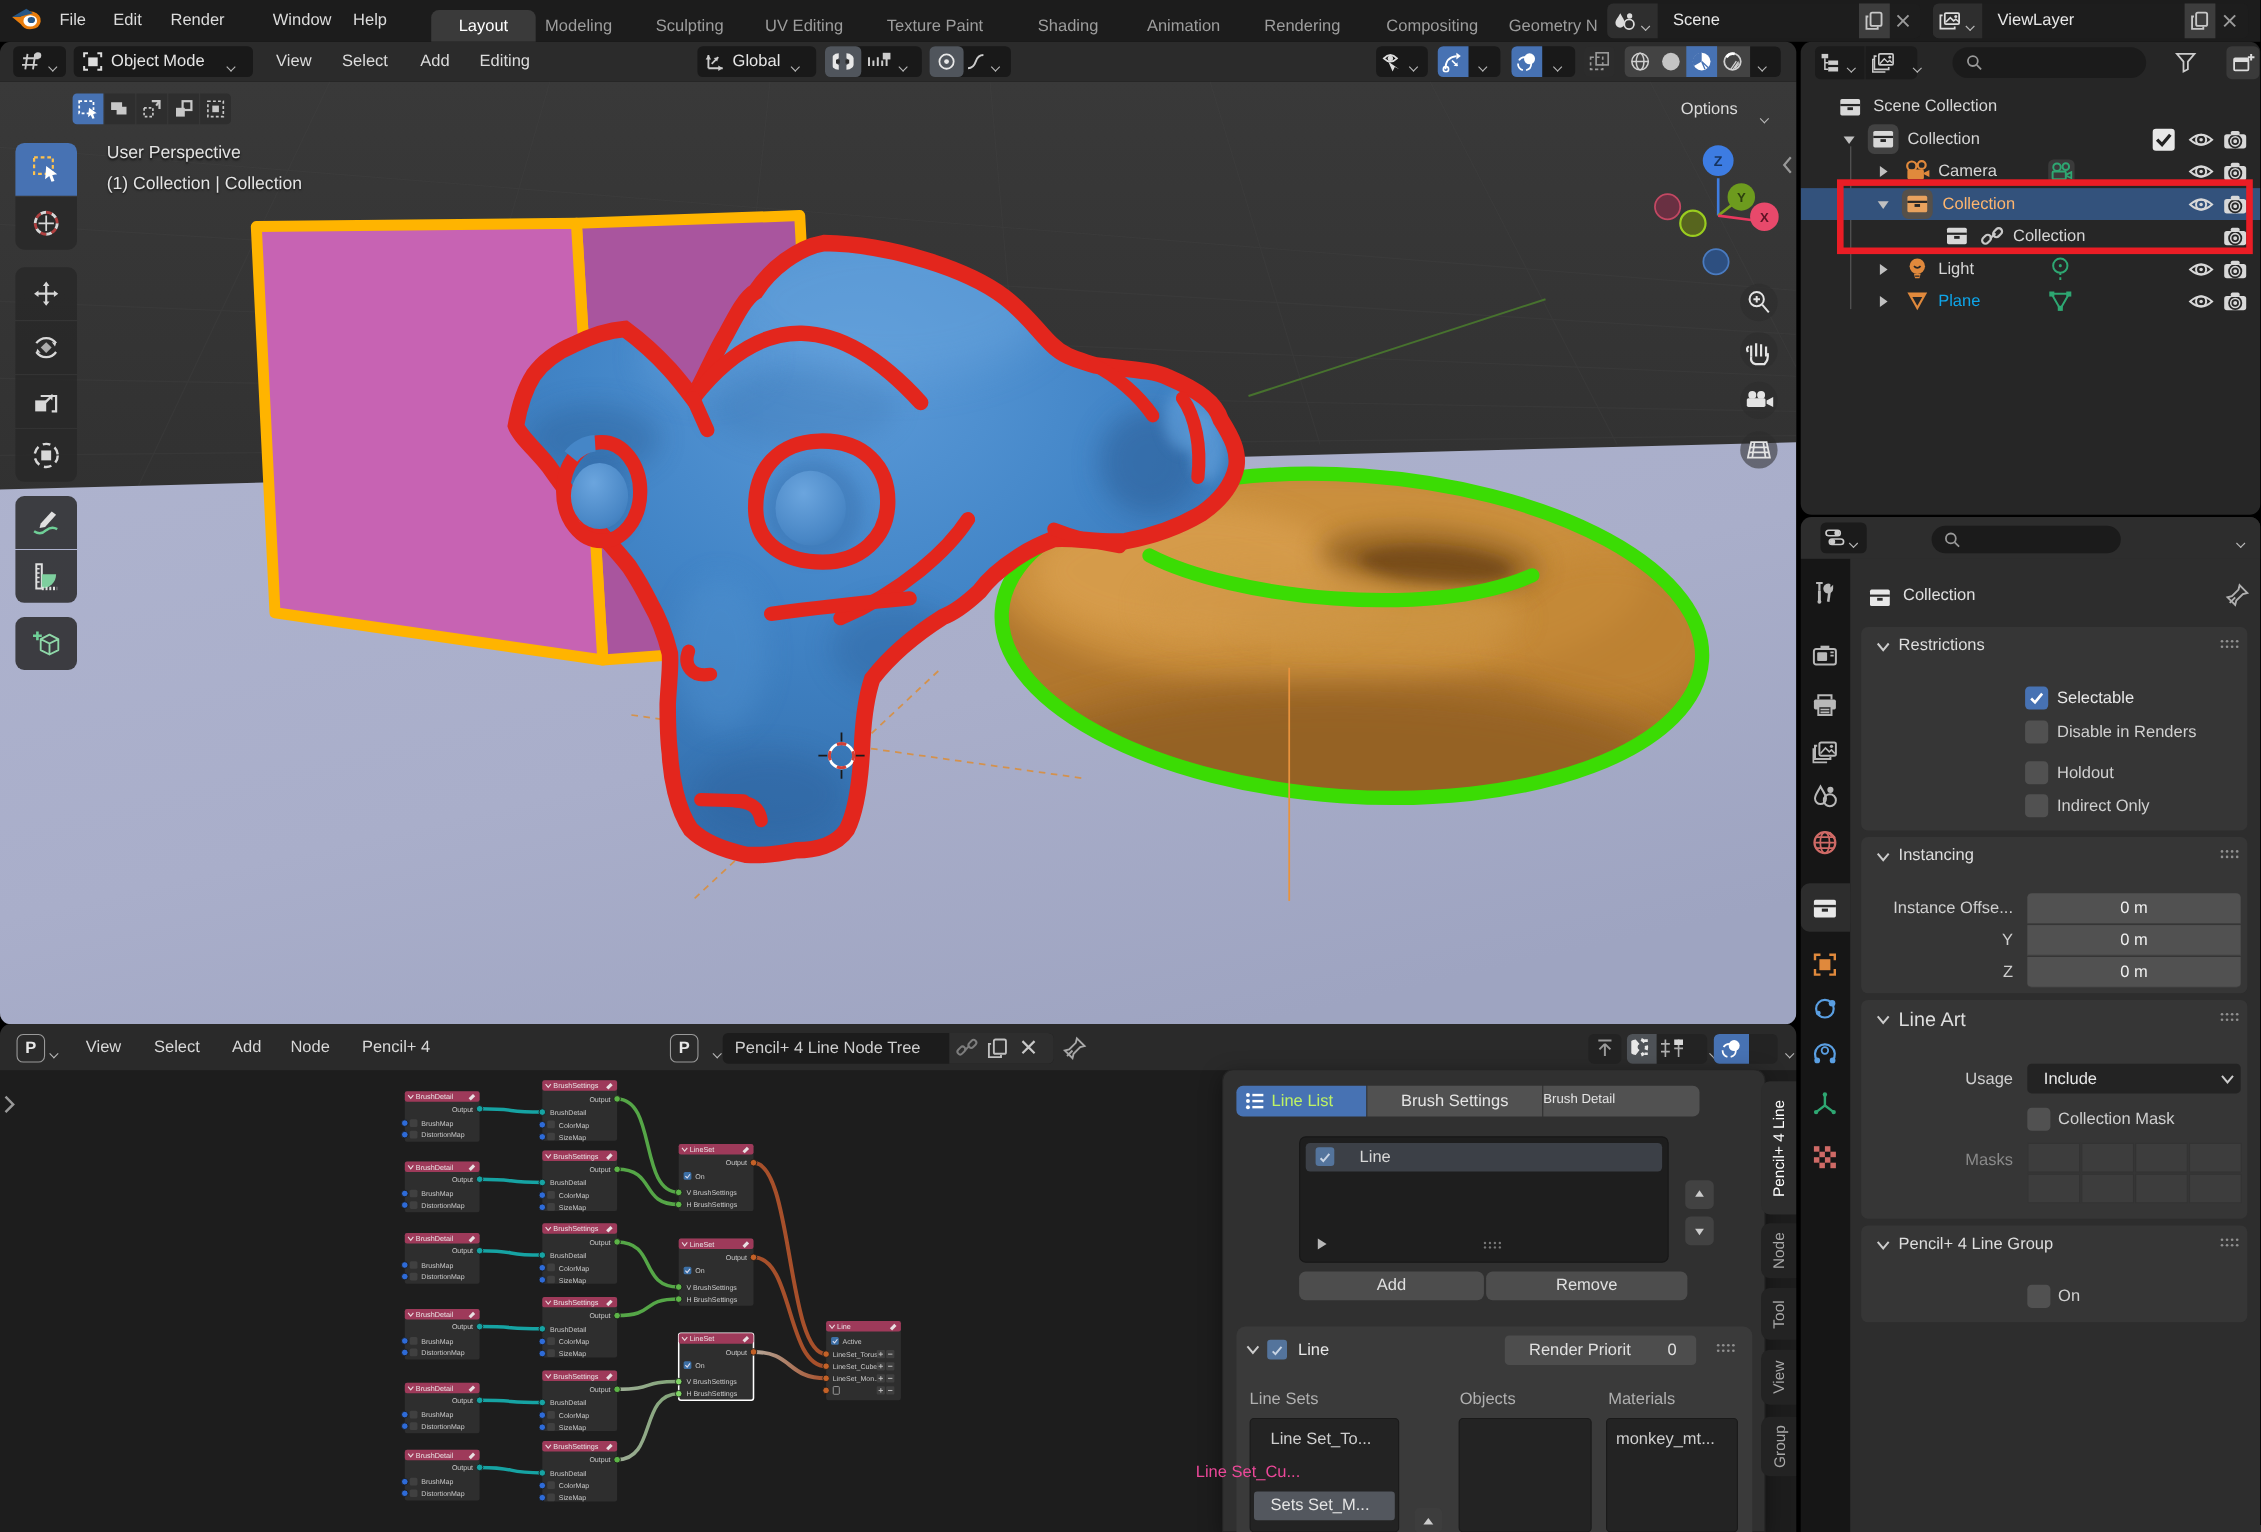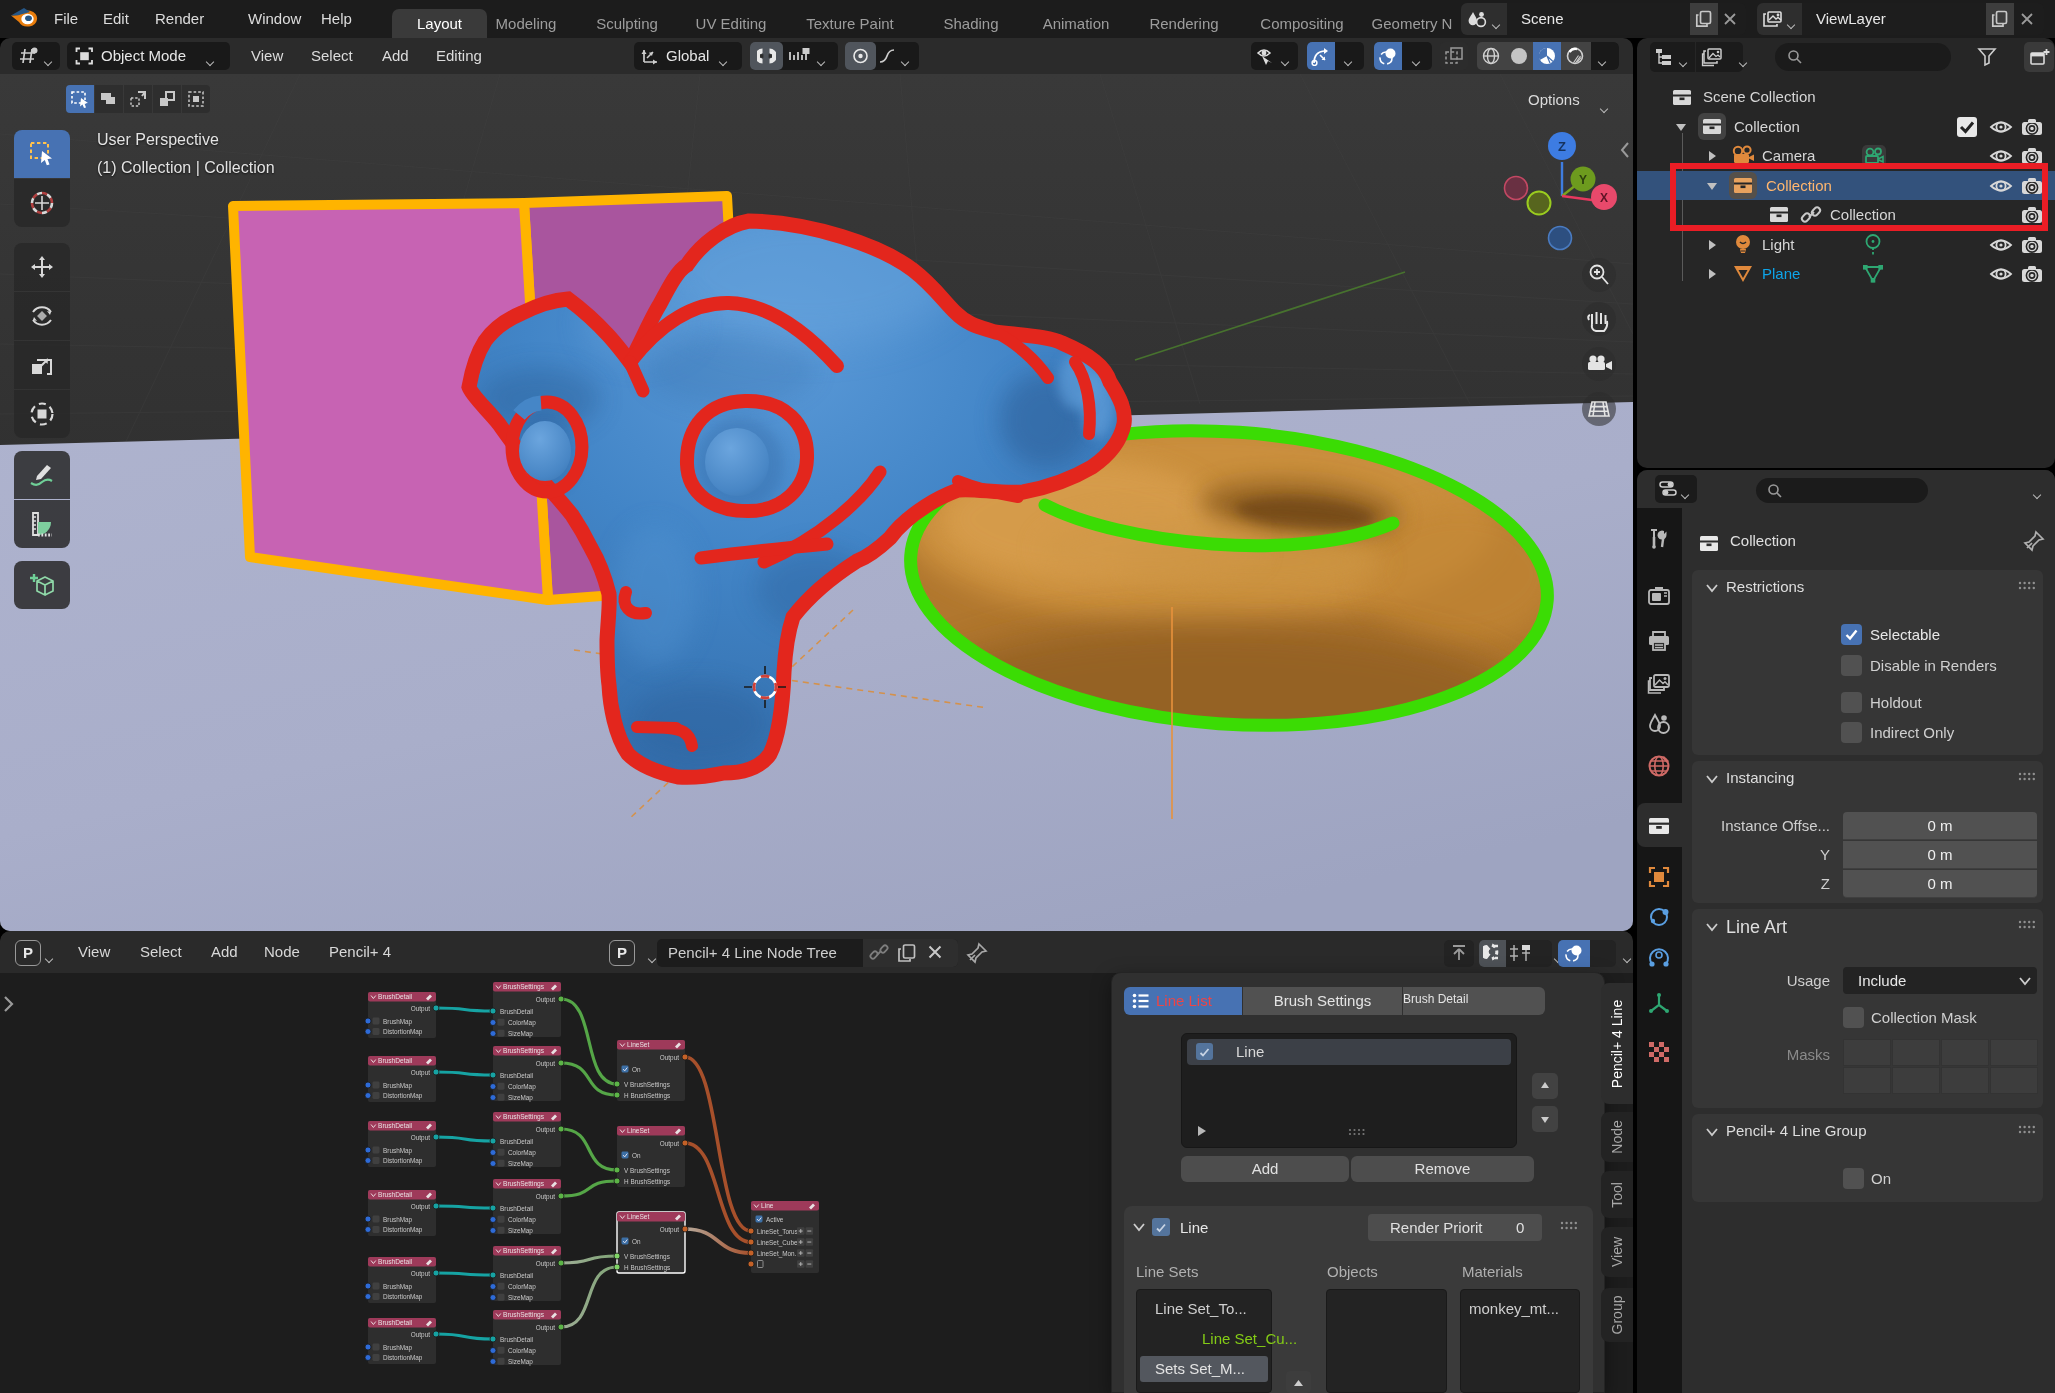--- a/index.html
+++ b/index.html
@@ -1061,21 +1061,21 @@
       <svg class="abs" style="left:1132px;top:62px" width="18" height="16" viewBox="0 0 18 16">
         <g fill="#fff">
           <circle cx="2.5" cy="2.5" r="1.8"></circle>
           <circle cx="2.5" cy="8" r="1.8"></circle>
           <circle cx="2.5" cy="13.5" r="1.8"></circle>
           <rect x="6.5" y="1.4" width="10" height="2.2"></rect>
           <rect x="6.5" y="6.9" width="10" height="2.2"></rect>
           <rect x="6.5" y="12.4" width="10" height="2.2"></rect>
         </g>
       </svg>
-      <span class="abs" style="left:1156px;top:61px;font-size:15px;color:#ef4444">Line List</span>
+      <span class="abs" style="left:1156px;top:61px;font-size:15px;color:#bef264">Line List</span>
       <span class="abs" style="left:1243px;top:61px;width:159px;text-align:center;font-size:15px;color:#e4e4e4">Brush Settings</span>
       <span class="abs" style="left:1403px;top:61px;width:142px;font-size:12px;color:#e4e4e4">Brush Detail</span>
       <div class="abs" style="left:1181px;top:102px;width:336px;height:115px;background:#1e1e1e;border:1px solid #171717;border-radius:6px"></div>
       <div class="abs" style="left:1187px;top:108px;width:324px;height:26px;background:#3c4047;border-radius:4px"></div>
       <div class="abs" style="left:1196px;top:112px;width:17px;height:17px;background:#54749c;border-radius:3px"></div>
       <svg class="abs" style="left:1198px;top:115px" width="13" height="13" viewBox="0 0 13 13">
         <path d="M2.5 7 L5 9.5 L10.5 3" fill="none" stroke="#c8d4e4" stroke-width="1.8"></path>
       </svg>
       <span class="abs" style="left:1236px;top:112px;font-size:15px;color:#d8d8d8">Line</span>
       <svg class="abs" style="left:1196px;top:194px" width="12" height="12" viewBox="0 0 12 12">
@@ -1127,21 +1127,21 @@
           <circle cx="6.6" cy="7" r="1.2"></circle>
           <circle cx="11.2" cy="7" r="1.2"></circle>
           <circle cx="15.8" cy="7" r="1.2"></circle>
         </g>
       </svg>
       <span class="abs" style="left:1136px;top:332px;font-size:15px;color:#b0b0b0">Line Sets</span>
       <span class="abs" style="left:1327px;top:332px;font-size:15px;color:#b0b0b0">Objects</span>
       <span class="abs" style="left:1462px;top:332px;font-size:15px;color:#b0b0b0">Materials</span>
       <div class="abs" style="left:1136px;top:358px;width:136px;height:104px;background:#232323;border:1px solid #1a1a1a;border-radius:4px"></div>
       <span class="abs" style="left:1155px;top:369px;font-size:15px;color:#cfcfcf">Line Set_To...</span>
-      <span class="abs" style="left:1202px;top:399px;font-size:15px;color:#84cc16">Line Set_Cu...</span>
+      <span class="abs" style="left:1087px;top:399px;font-size:15px;color:#ec4899">Line Set_Cu...</span>
       <div class="abs" style="left:1140px;top:425px;width:128px;height:26px;background:#53575e;border-radius:3px"></div>
       <span class="abs" style="left:1155px;top:429px;font-size:15px;color:#e4e4e4">Sets Set_M...</span>
       <div class="abs" style="left:1286px;top:440px;width:25px;height:22px;background:#3d3d3d;border-radius:4px"></div>
       <svg class="abs" style="left:1290px;top:445px" width="17" height="14" viewBox="0 0 17 14">
         <path d="M4 10 L8.5 4 L13 10 Z" fill="#ccc"></path>
       </svg>
       <div class="abs" style="left:1326px;top:358px;width:121px;height:104px;background:#232323;border:1px solid #1a1a1a;border-radius:4px"></div>
       <div class="abs" style="left:1460px;top:358px;width:120px;height:104px;background:#232323;border:1px solid #1a1a1a;border-radius:4px"></div>
       <span class="abs" style="left:1469px;top:369px;font-size:15px;color:#cfcfcf">monkey_mt...</span>
       <div class="abs" style="left:1601px;top:52px;width:32px;height:121px;background:#2d2d2d;border-radius:8px 0 0 8px"></div>

